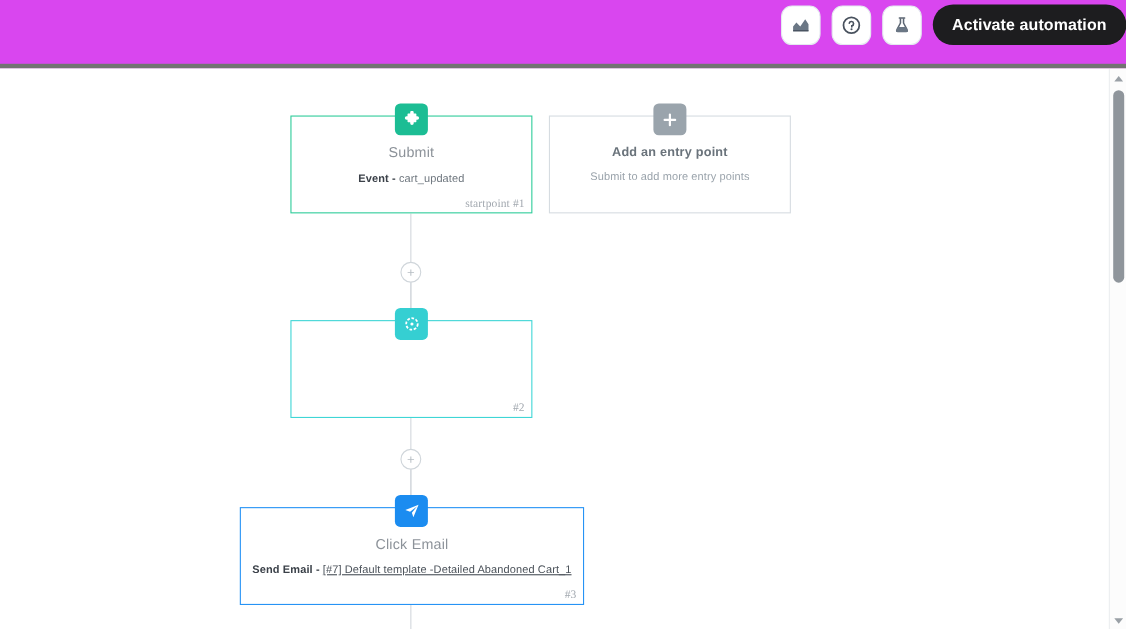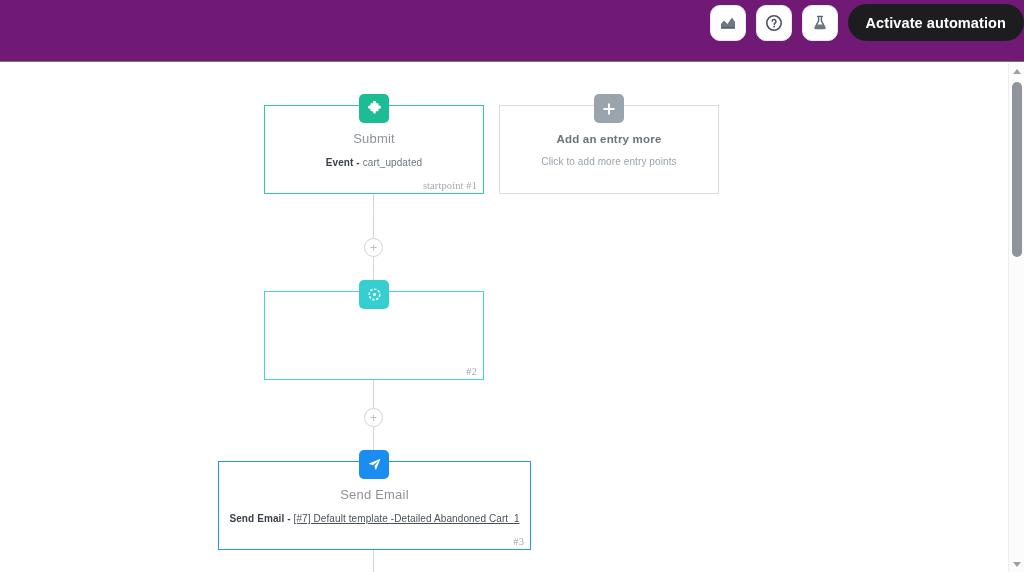--- a/index.html
+++ b/index.html
@@ -7,21 +7,21 @@
     width: 1024px; height: 572px;
     background: #ffffff;
     font-family: "Liberation Sans", sans-serif;
     overflow: hidden;
   }
   #app { position: relative; width: 1024px; height: 572px; background:#fff; }
 
   
   #topbar {
     position: absolute; left:0; top:0; width:1024px; height:62px;
-    background:#701a75; border-bottom:1px solid #737373;
+    background:#d946ef; border-bottom:4px solid #737373;
   }
   #topbar-actions {
     position:absolute; right:0; top:0; height:45px;
     display:flex; align-items:center; gap:10px;
   }
   .icon-btn {
     width:36px; height:36px; border-radius:10px;
     border:1px solid #e4e9f0; background:#fff;
     display:flex; align-items:center; justify-content:center;
     cursor:pointer;
@@ -190,22 +190,22 @@
     </div>
 
     <div class="node gray" style="left:499px; top:31px; width:220px; height:100px;">
       <div class="node-box"></div>
       <div class="node-badge">
         <svg width="14" height="14" viewBox="0 0 14 14">
           <path d="M7 2.2 v9.6 M2.2 7 h9.6" stroke="#ffffff" stroke-width="2" stroke-linecap="round"></path>
         </svg>
       </div>
       <div class="node-inner">
-        <div class="node-title">Add an entry more</div>
-        <div class="node-sub">Click to add more entry points</div>
+        <div class="node-title">Add an entry point</div>
+        <div class="node-sub">Submit to add more entry points</div>
       </div>
     </div>
 
     <div class="node cyan" style="left:264px; top:217px; width:220px; height:100px;">
       <div class="node-box"></div>
       <div class="node-badge">
         <svg width="15" height="15" viewBox="0 0 16 16">
           <circle cx="8" cy="8" r="5.6" fill="none" stroke="#ffffff" stroke-width="1.7" stroke-dasharray="2.6 1.6"></circle>
           <circle cx="8" cy="8" r="1.5" fill="#ffffff"></circle>
         </svg>
@@ -214,21 +214,21 @@
     </div>
 
     <div class="node blue" style="left:218px; top:387px; width:313px; height:100px;">
       <div class="node-box"></div>
       <div class="node-badge" style="left:156px;">
         <svg width="15" height="15" viewBox="0 0 16 16">
           <path d="M14.4 1.9 L1.6 7.1 L6.2 8.7 L12.9 3.6 L7.9 9.7 L9.4 14.1 Z" fill="#ffffff"></path>
         </svg>
       </div>
       <div class="node-inner">
-        <div class="node-title">Send Email</div>
+        <div class="node-title">Click Email</div>
         <div class="node-sub">
           <b>Send Email - </b><a class="lnk" href="#">[#7] Default template -Detailed Abandoned Cart_1</a>
         </div>
       </div>
       <div class="node-ref">#3</div>
     </div>
 
   </div>
 
   <div id="vscroll">

